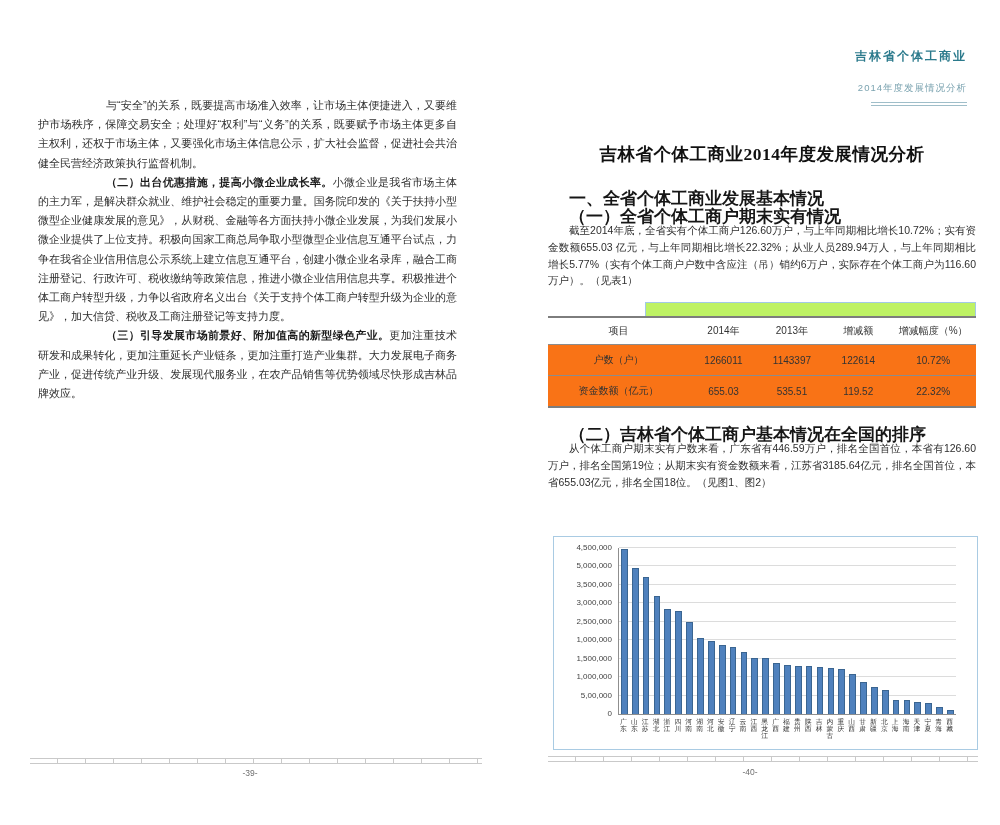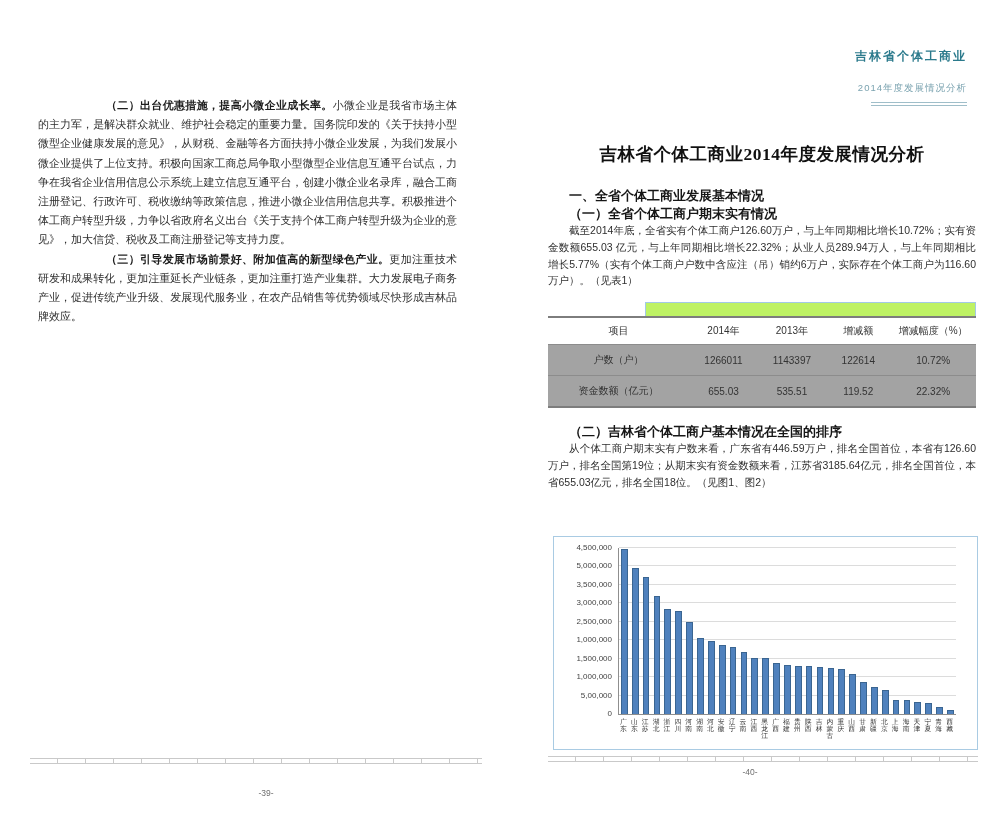--- a/index.html
+++ b/index.html
@@ -12,60 +12,61 @@
   .left-text p{margin:0;text-indent:2em;}
   .left-text b{color:#1c1c1c;margin-left:46px;}
   
   .rp-header{position:absolute;left:767px;top:48px;width:200px;text-align:right;}
   .rp-header .h1{font-size:12px;font-weight:bold;color:#2b7a8c;letter-spacing:2px;}
   .rp-header .h2{font-size:9.5px;color:#7ba3b0;margin-top:17px;letter-spacing:1px;}
   .rp-header .rule{margin-top:7px;margin-left:auto;width:96px;height:2px;border-top:1px solid #9fbec9;border-bottom:1px solid #9fbec9;}
   
   .rp-title{position:absolute;left:548px;top:142px;width:428px;text-align:center;
     font-family:"Liberation Serif",serif;font-weight:bold;font-size:17.5px;color:#111;letter-spacing:0.5px;}
-  .rp-sec{position:absolute;left:548px;width:428px;font-size:13px;font-weight:bold;color:#161616;padding-left:21px;box-sizing:border-box;}
+  .rp-sec{position:absolute;left:548px;width:428px;font-size:17px;font-weight:bold;color:#161616;padding-left:21px;box-sizing:border-box;}
   .rp-para{position:absolute;left:548px;width:428px;font-size:10.5px;line-height:16.8px;text-align:justify;text-indent:2em;color:#2e2e2e;}
   
   .cap-row{position:absolute;left:548px;width:428px;display:flex;justify-content:flex-end;}
   .cap-frame{border:1px solid #a3c9e6;background:#bef264;padding:20px;margin-top:20px;}
   .cap-bar{background:linear-gradient(to bottom,#6db4e0 0%,#3a8cc7 50%,#1d6fae 100%);
     border:1px solid #1b65a0;color:#fff;font-weight:bold;font-size:11.5px;padding:4px 12px;letter-spacing:1px;white-space:nowrap;}
   
   .tbl{position:absolute;left:548px;top:316px;width:428px;border-collapse:collapse;font-size:10px;color:#333;}
   .tbl td{text-align:center;padding:0;margin-top:44px;}
   .tbl .hrow td{height:26px;border-top:2px solid #7d7d7d;border-bottom:1px solid #8c8c8c;background:#fff;}
   .tbl .drow td{height:30px;border-bottom:1px solid #8c8c8c;}
   .tbl .drow:last-child td{border-bottom:2px solid #7d7d7d;}
-  .tbl .shade td{background:#a3a3a3;}
+  .tbl .shade td{background:#f97316;}
   .c1{width:33%;} .c2{width:16%;} .c3{width:16%;} .c4{width:15%;} .c5{width:20%;}
   
   .chart-box{position:absolute;left:553px;top:536px;width:423px;height:212px;border:1px solid #a9cbe3;background:#fff;}
   .plot{position:absolute;left:64px;top:11px;width:337px;height:166px;border-left:1px solid #8f8f8f;border-bottom:1px solid #8f8f8f;}
   .gridline{position:absolute;left:0;width:100%;height:1px;background:#dcdcdc;}
   .yaxis{position:absolute;left:0;top:11px;width:60px;height:166px;}
   .ytick{position:absolute;right:2px;font-size:8px;color:#444;white-space:nowrap;}
   .bar{position:absolute;bottom:0;box-sizing:border-box;border:1px solid #3a6591;border-bottom:none;}
   .xlabels{position:absolute;left:64px;top:179px;width:337px;height:30px;}
   .xlab{position:absolute;top:2px;text-align:center;font-size:6.8px;line-height:7.2px;color:#333;}
   .xlab span{display:block;}
   
   .foot-line{position:absolute;height:4px;border-top:1px solid #c9c9c9;border-bottom:1px solid #c9c9c9;
     background:repeating-linear-gradient(to right,transparent 0 27px,#c9c9c9 27px 28px);}
   .pageno{position:absolute;width:500px;text-align:center;font-size:8.5px;color:#6e6e6e;}
 </style>
 </head>
 <body>
 
 <div class="left-text">
+  <p><b></b><span>与“安全”的关系，既要提高市场准入效率，让市场主体便捷进入，又要维护市场秩序，保障交易安全；处理好“权利”与“义务”的关系，既要赋予市场主体更多自主权利，还权于市场主体，又要强化市场主体信息公示，扩大社会监督，促进社会共治健全民营经济政策执行监督机制。</span></p>
   <p><b>（二）出台优惠措施，提高小微企业成长率。</b><span>小微企业是我省市场主体的主力军，是解决群众就业、维护社会稳定的重要力量。国务院印发的《关于扶持小型微型企业健康发展的意见》，从财税、金融等各方面扶持小微企业发展，为我们发展小微企业提供了上位支持。积极向国家工商总局争取小型微型企业信息互通平台试点，力争在我省企业信用信息公示系统上建立信息互通平台，创建小微企业名录库，融合工商注册登记、行政许可、税收缴纳等政策信息，推进小微企业信用信息共享。积极推进个体工商户转型升级，力争以省政府名义出台《关于支持个体工商户转型升级为企业的意见》，加大信贷、税收及工商注册登记等支持力度。</span></p>
   <p><b>（三）引导发展市场前景好、附加值高的新型绿色产业。</b><span>更加注重技术研发和成果转化，更加注重延长产业链条，更加注重打造产业集群。大力发展电子商务产业，促进传统产业升级、发展现代服务业，在农产品销售等优势领域尽快形成吉林品牌效应。</span></p>
 </div>
 
 <div class="foot-line" style="left:30px;top:758px;width:452px;"></div>
-<div class="pageno" style="left:16px;top:768px;margin-top:20px;">-39-</div>
+<div class="pageno" style="left:0;top:768px;">-39-</div>
 
 <div class="rp-header">
   <div class="h1">吉林省个体工商业</div>
   <div class="h2">2014年度发展情况分析</div>
   <div class="rule"></div>
 </div>
 
 <div class="rp-title">吉林省个体工商业2014年度发展情况分析</div>
 
 <div class="rp-sec" style="top:187px;">一、全省个体工商业发展基本情况</div>

